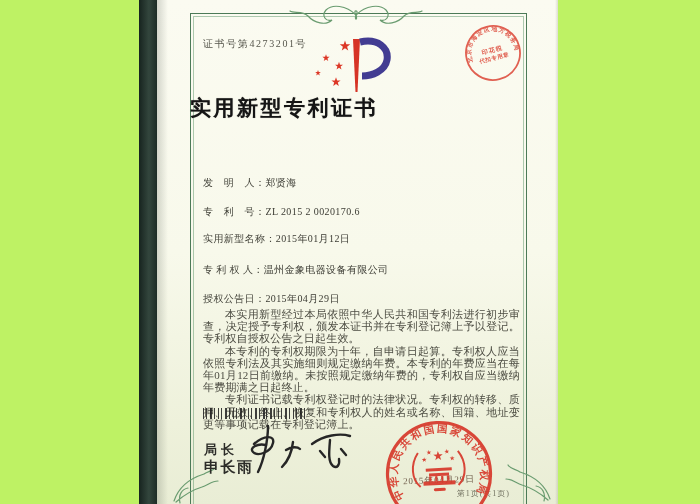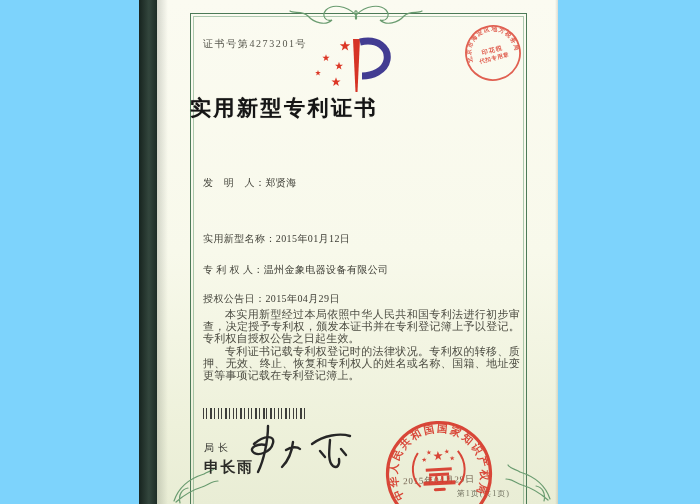--- a/index.html
+++ b/index.html
@@ -1,16 +1,16 @@
 <!DOCTYPE html>
 <html lang="zh"><head>
 <meta charset="utf-8">
 <style>
   html,body{margin:0;padding:0;background:#ffffff;}
-  .stage{position:relative;width:700px;height:504px;overflow:hidden;background:#7dd3fc;
+  .stage{position:relative;width:700px;height:504px;overflow:hidden;background:#bef264;
          font-family:"Liberation Serif","DejaVu Serif",serif;}
   .abs{position:absolute;}
 
   
   .spine{left:139px;top:0;width:18px;height:504px;
          background:linear-gradient(90deg,#17241f,#33463d 55%,#1d2c26);}
 
   
   .paper{left:157px;top:0;width:401px;height:504px;
          background:linear-gradient(180deg,#fbfbf1 0%,#f8f9eb 50%,#eef1db 84%,#e9edd5 100%);}
@@ -33,21 +33,21 @@
 
   .paras{left:203px;top:308px;width:317px;font-size:11px;line-height:12.2px;
          text-align:justify;color:#4c4c42;letter-spacing:.2px;}
   .paras p{margin:0;text-indent:2em;}
 
   .barcode{left:203px;top:408px;width:104px;height:11px;opacity:.85;
      background-image:
        repeating-linear-gradient(90deg,#1e1e1e 0 1.5px,transparent 1.5px 3px,#1e1e1e 3px 4px,
          transparent 4px 7px,#1e1e1e 7px 9.5px,transparent 9.5px 11px,#1e1e1e 11px 12px,transparent 12px 15px);}
 
-  .signer-title{left:204px;top:441px;font-size:10px;font-weight:400;letter-spacing:4px;color:#2c2c28;}
+  .signer-title{left:204px;top:441px;font-size:13px;font-weight:700;letter-spacing:4px;color:#2c2c28;}
   .signer-name{left:204px;top:458px;font-size:15px;font-weight:600;letter-spacing:1.5px;color:#2c2c28;}
 
   .signature{left:238px;top:420px;}
 
   .seal-date{left:380px;top:474px;width:118px;text-align:center;font-size:9px;color:#6f5d4b;
              letter-spacing:.8px;transform:rotate(-2deg);z-index:4;}
   .seal-main{left:383px;top:418px;z-index:5;opacity:.93;transform:rotate(-3deg);}
   .seal-small{left:461px;top:21px;transform:rotate(-14deg);opacity:.88;z-index:5;}
 
   .footer-page{left:175px;top:488px;width:335px;text-align:right;font-size:8px;
@@ -100,32 +100,36 @@
     </g>
     <polygon points="41,3 48,3 45.5,56 43.5,56" fill="#d63426"></polygon>
     <path d="M48,6 C66,2 77,12 75,24 C73,35 60,40 50,40" stroke="#423c92" stroke-width="7" fill="none"></path>
   </svg>
 
   <div class="abs title">实用新型专利证书</div>
 
   <div class="row" style="top:176px">
     <span class="lbl">发　明　人：</span><span class="val">郑贤海</span>
   </div>
+  <div class="row" style="top:205px">
+    <span class="lbl">专　利　号：</span><span class="val">ZL 2015 2 0020170.6</span>
+  </div>
   <div class="row" style="top:232px">
     <span class="lbl">实用新型名称：</span><span class="val">2015年01月12日</span>
   </div>
   <div class="row" style="top:263px">
     <span class="lbl">专 利 权 人：</span><span class="val">温州金象电器设备有限公司</span>
   </div>
   <div class="row" style="top:292px">
     <span class="lbl">授权公告日：</span><span class="val">2015年04月29日</span>
   </div>
 
   <div class="abs paras">
     <p>本实用新型经过本局依照中华人民共和国专利法进行初步审查，决定授予专利权，颁发本证书并在专利登记簿上予以登记。专利权自授权公告之日起生效。</p>
+    <p>本专利的专利权期限为十年，自申请日起算。专利权人应当依照专利法及其实施细则规定缴纳年费。本专利的年费应当在每年01月12日前缴纳。未按照规定缴纳年费的，专利权自应当缴纳年费期满之日起终止。</p>
     <p>专利证书记载专利权登记时的法律状况。专利权的转移、质押、无效、终止、恢复和专利权人的姓名或名称、国籍、地址变更等事项记载在专利登记簿上。</p>
   </div>
 
   <div class="abs barcode"></div>
 
   <div class="abs signer-title">局长</div>
   <div class="abs signer-name">申长雨</div>
 
   <svg class="abs signature" width="125" height="58" viewBox="0 0 125 58">
     <g stroke="#262626" stroke-width="2.4" fill="none" stroke-linecap="round">

